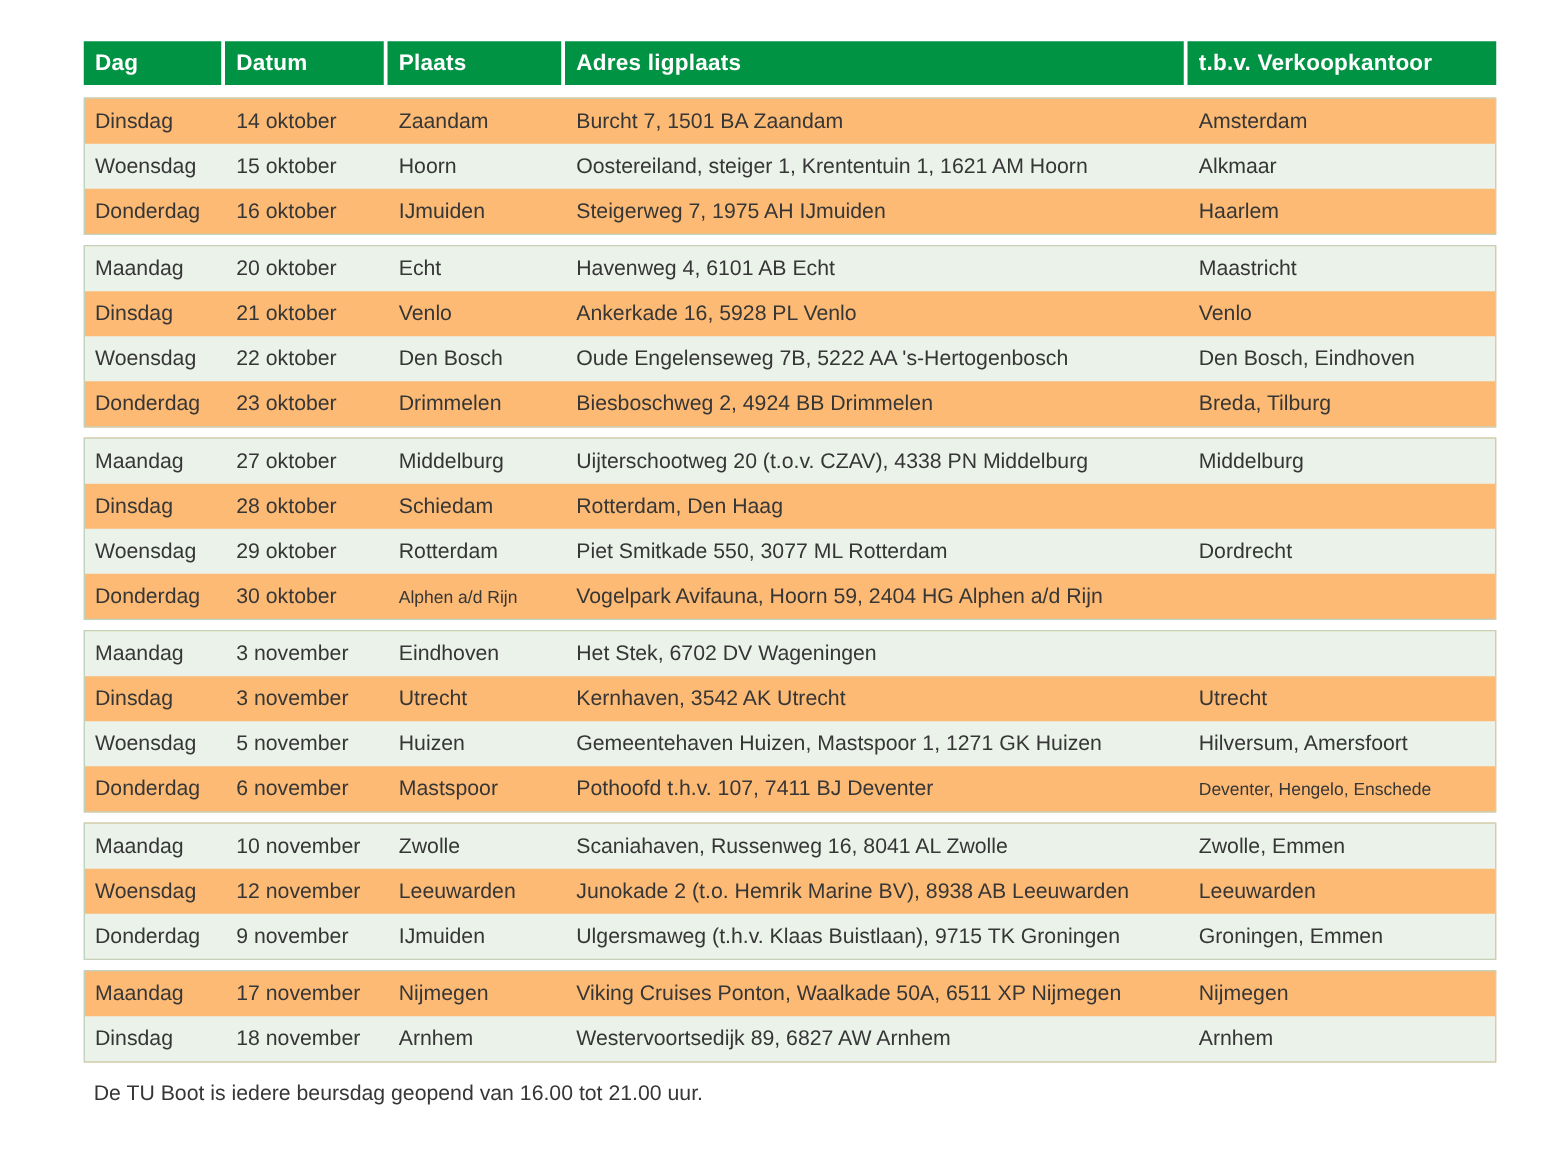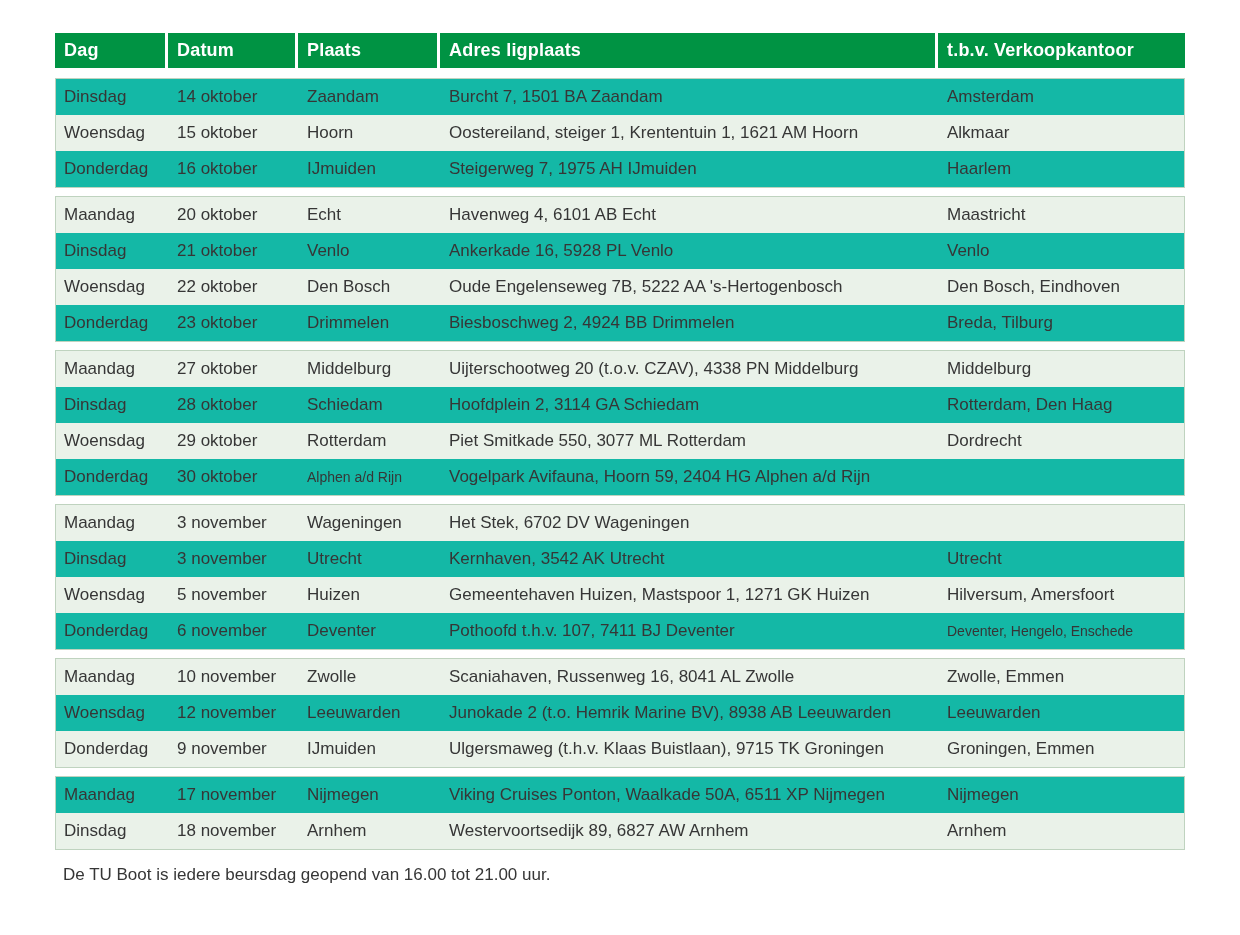--- a/index.html
+++ b/index.html
@@ -1,21 +1,21 @@
 <!DOCTYPE html>
 <html style="--header-green: #009343; --row-green: #eaf2e9; --group-border: #bfd3bf; --text-color: #363636;"><head>
 <meta charset="utf-8">
 <style>
   html,body{margin:0;padding:0;background:#ffffff;}
   body{width:1240px;height:935px;overflow:hidden;font-family:"Liberation Sans",sans-serif;position:relative;}
-  .page{position:absolute;left:55px;top:33px;width:1130px;}
+  .page{position:absolute;left:67px;top:33px;width:1130px;}
   .thead{display:grid;grid-template-columns:110px 127px 139px 495px 247px;column-gap:3px;height:35px;}
   .th{background:var(--header-green,#009343);color:#ffffff;font-weight:bold;font-size:18px;display:flex;align-items:center;padding-left:9px;box-sizing:border-box;letter-spacing:.2px;white-space:nowrap;}
   #groups{margin-top:10px;}
-  .group{border:1px solid var(--group-border,#bfd3bf);margin-bottom:8px;background:#14b8a6;}
+  .group{border:1px solid var(--group-border,#bfd3bf);margin-bottom:8px;background:#fdba74;}
   .row{display:grid;grid-template-columns:110px 127px 139px 495px 247px;column-gap:3px;height:36px;}
   .row.shade{background:var(--row-green,#eaf2e9);}
   .cell{display:flex;align-items:center;padding-left:8px;box-sizing:border-box;font-size:17px;color:var(--text-color,#363636);white-space:nowrap;overflow:hidden;}
   .cell.small{font-size:14px;text-align:center;}
   .footer{margin-top:15px;padding-left:8px;font-size:17px;color:var(--text-color,#363636);}
 </style>
 </head>
 <body>
 
 <div class="page">
@@ -85,62 +85,61 @@
           <div class="cell">Maandag</div>
           <div class="cell">27 oktober</div>
           <div class="cell">Middelburg</div>
           <div class="cell">Uijterschootweg 20 (t.o.v. CZAV), 4338 PN Middelburg</div>
           <div class="cell">Middelburg</div>
         </div>
         <div class="row">
           <div class="cell">Dinsdag</div>
           <div class="cell">28 oktober</div>
           <div class="cell">Schiedam</div>
-          <div class="cell">Hoofdplein 2, 3114 GA Schiedam</div>
           <div class="cell">Rotterdam, Den Haag</div>
         </div>
         <div class="row shade">
           <div class="cell">Woensdag</div>
           <div class="cell">29 oktober</div>
           <div class="cell">Rotterdam</div>
           <div class="cell">Piet Smitkade 550, 3077 ML Rotterdam</div>
           <div class="cell">Dordrecht</div>
         </div>
         <div class="row">
           <div class="cell">Donderdag</div>
           <div class="cell">30 oktober</div>
           <div class="cell small">Alphen a/d Rijn</div>
           <div class="cell">Vogelpark Avifauna, Hoorn 59, 2404 HG Alphen a/d Rijn</div>
         </div>
       </div>
       <div class="group">
         <div class="row shade">
           <div class="cell">Maandag</div>
           <div class="cell">3 november</div>
-          <div class="cell">Wageningen</div>
+          <div class="cell">Eindhoven</div>
           <div class="cell">Het Stek, 6702 DV Wageningen</div>
         </div>
         <div class="row">
           <div class="cell">Dinsdag</div>
           <div class="cell">3 november</div>
           <div class="cell">Utrecht</div>
           <div class="cell">Kernhaven, 3542 AK Utrecht</div>
           <div class="cell">Utrecht</div>
         </div>
         <div class="row shade">
           <div class="cell">Woensdag</div>
           <div class="cell">5 november</div>
           <div class="cell">Huizen</div>
           <div class="cell">Gemeentehaven Huizen, Mastspoor 1, 1271 GK Huizen</div>
           <div class="cell">Hilversum, Amersfoort</div>
         </div>
         <div class="row">
           <div class="cell">Donderdag</div>
           <div class="cell">6 november</div>
-          <div class="cell">Deventer</div>
+          <div class="cell">Mastspoor</div>
           <div class="cell">Pothoofd t.h.v. 107, 7411 BJ Deventer</div>
           <div class="cell small">Deventer, Hengelo, Enschede</div>
         </div>
       </div>
       <div class="group">
         <div class="row shade">
           <div class="cell">Maandag</div>
           <div class="cell">10 november</div>
           <div class="cell">Zwolle</div>
           <div class="cell">Scaniahaven, Russenweg 16, 8041 AL Zwolle</div>

